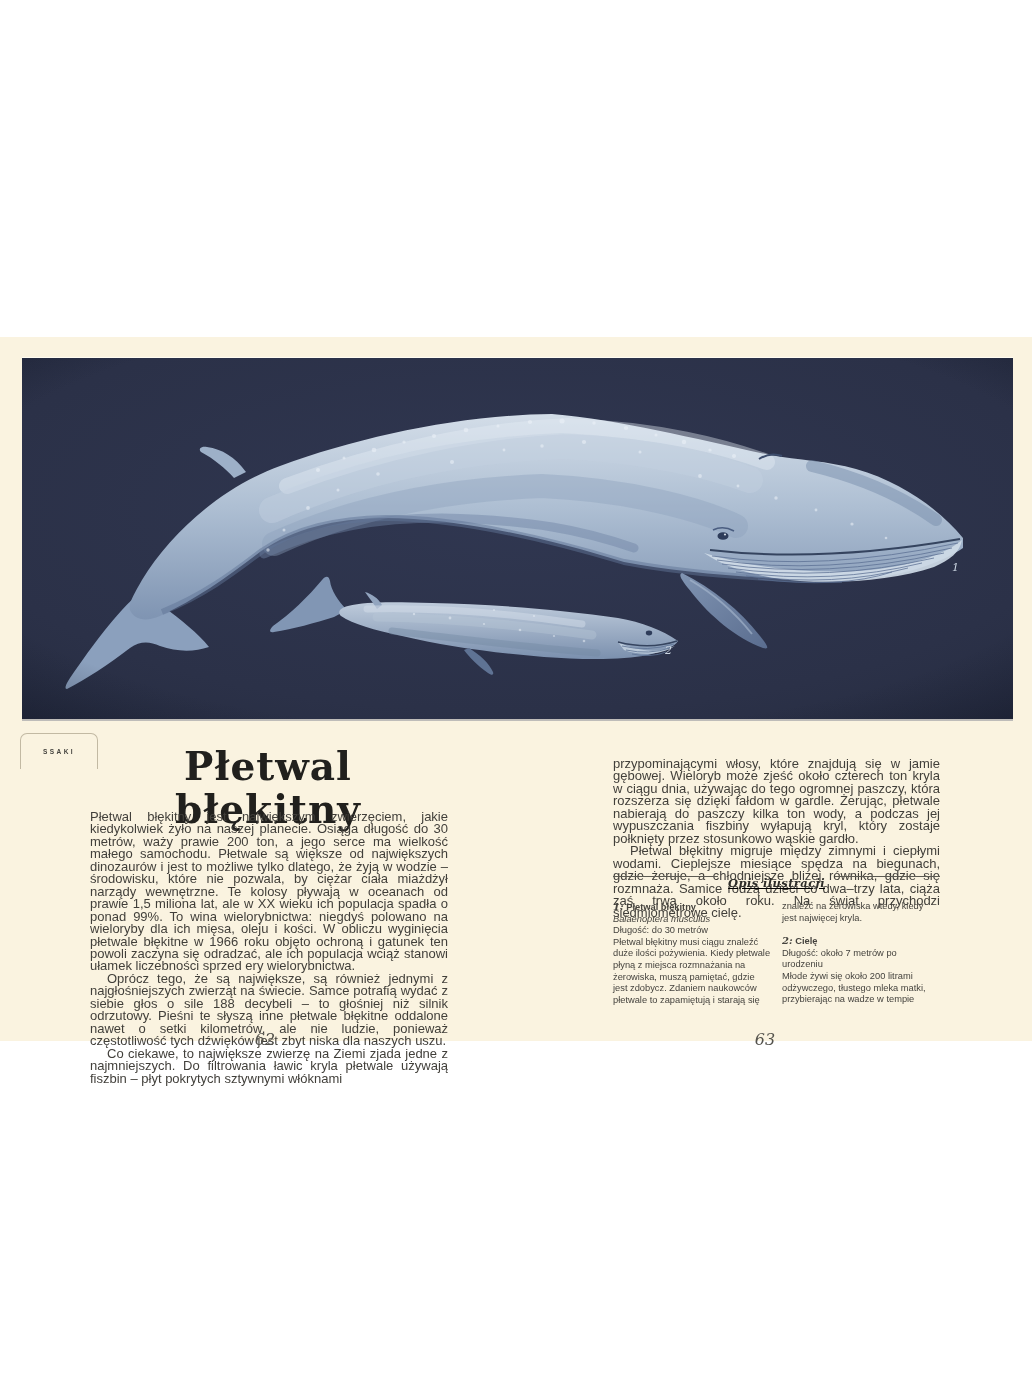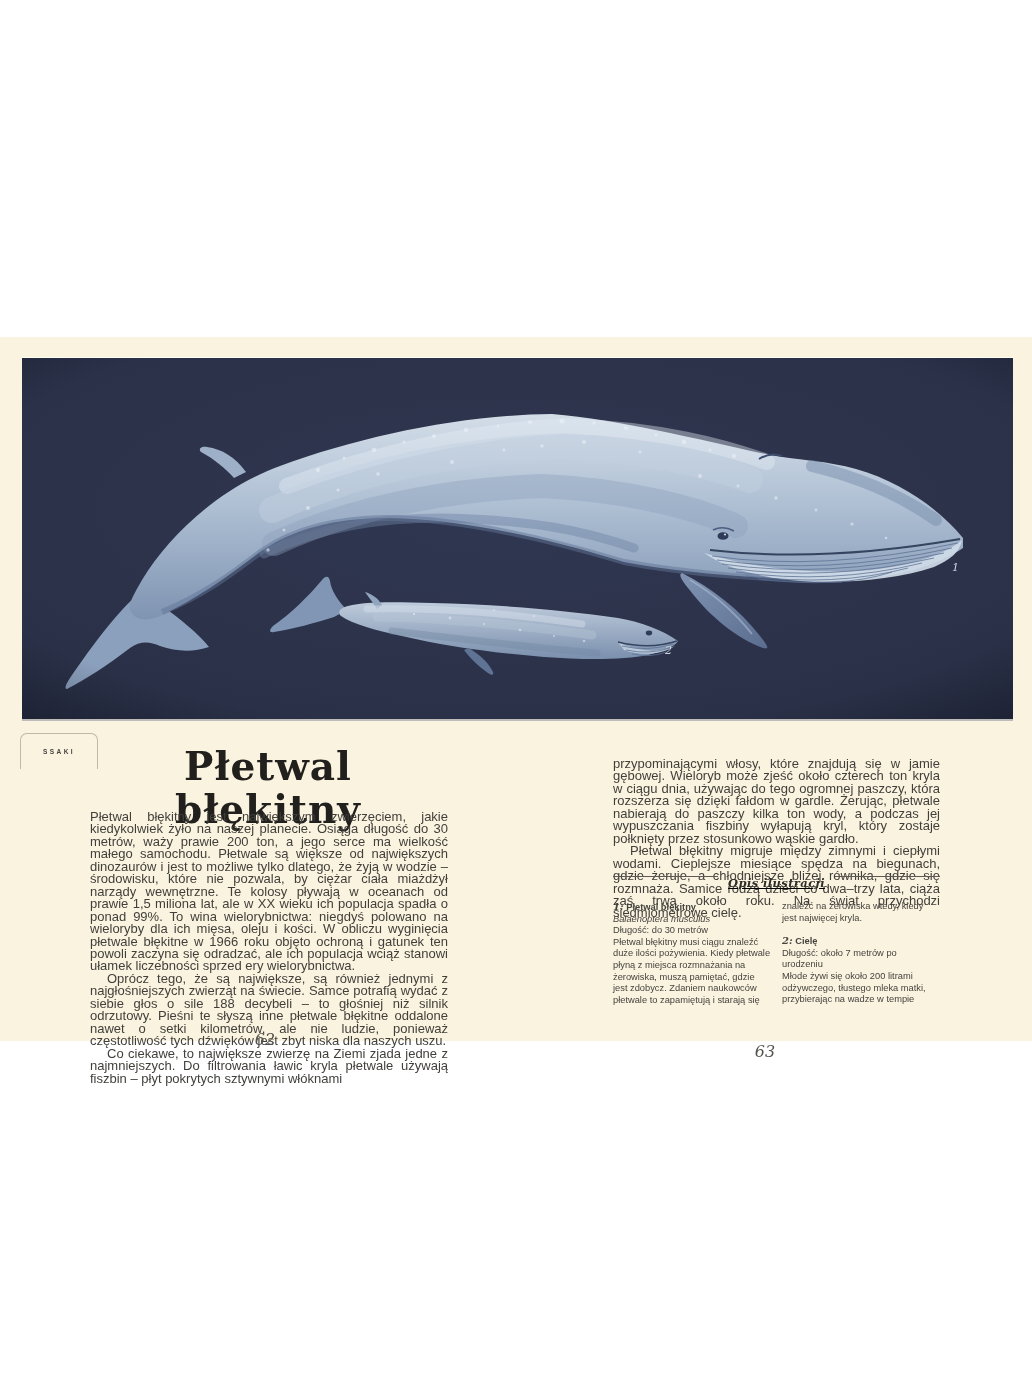--- a/index.html
+++ b/index.html
@@ -48,21 +48,21 @@
   .lcol{flex:1;font-size:9.3px;line-height:11.6px;color:#45433e;}
   .entry-head{font-weight:bold;}
   .enum{font-family:"DejaVu Serif",serif;font-style:italic;font-weight:bold;font-size:10px;}
   .latin{font-style:italic;}
   .mt{margin-top:11px;}
   .pnum{
     position:absolute;top:693px;width:60px;text-align:center;
     font-family:"DejaVu Serif",serif;font-style:italic;font-size:16px;color:#53524c;
   }
   .pnum-left{left:235px;}
-  .pnum-right{left:735px;margin-top:12px;}
+  .pnum-right{left:735px;}
   .marker{
     font-family:"DejaVu Serif",serif;font-style:italic;font-size:11px;fill:#cbd5e1;
   }
 </style>
 </head>
 <body>
 
 <div class="spread">
 
   <div class="panel">

